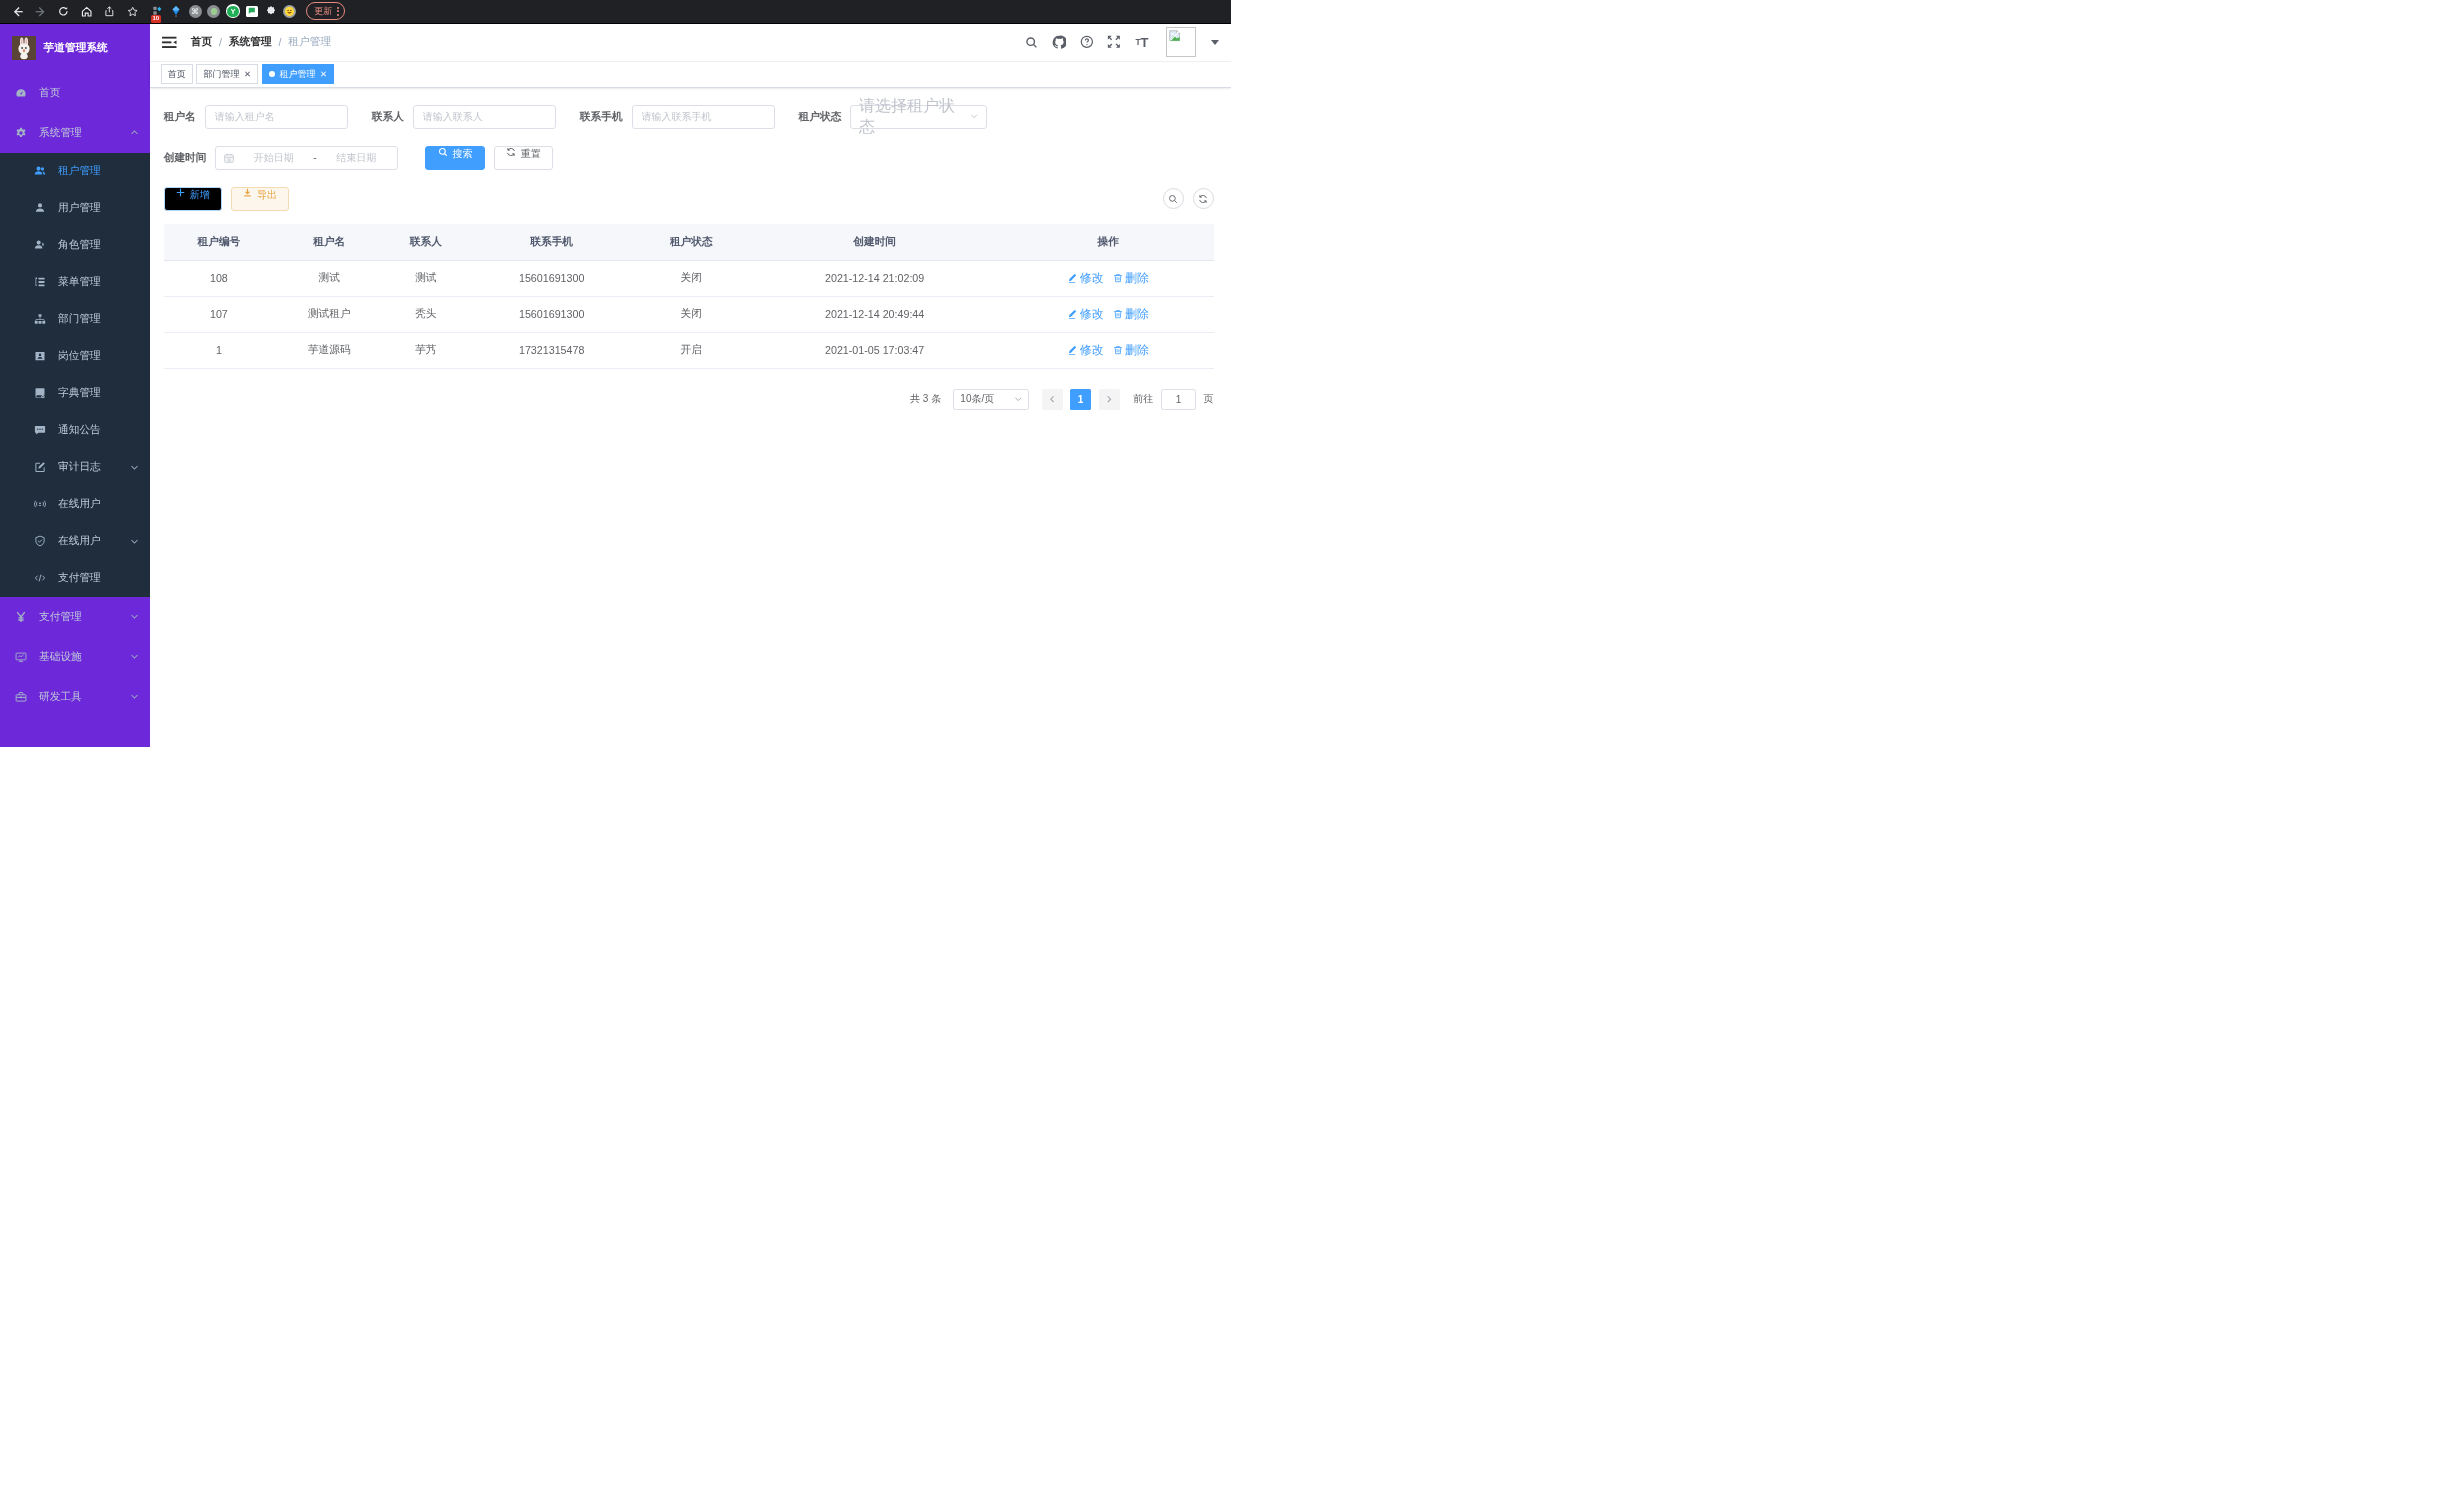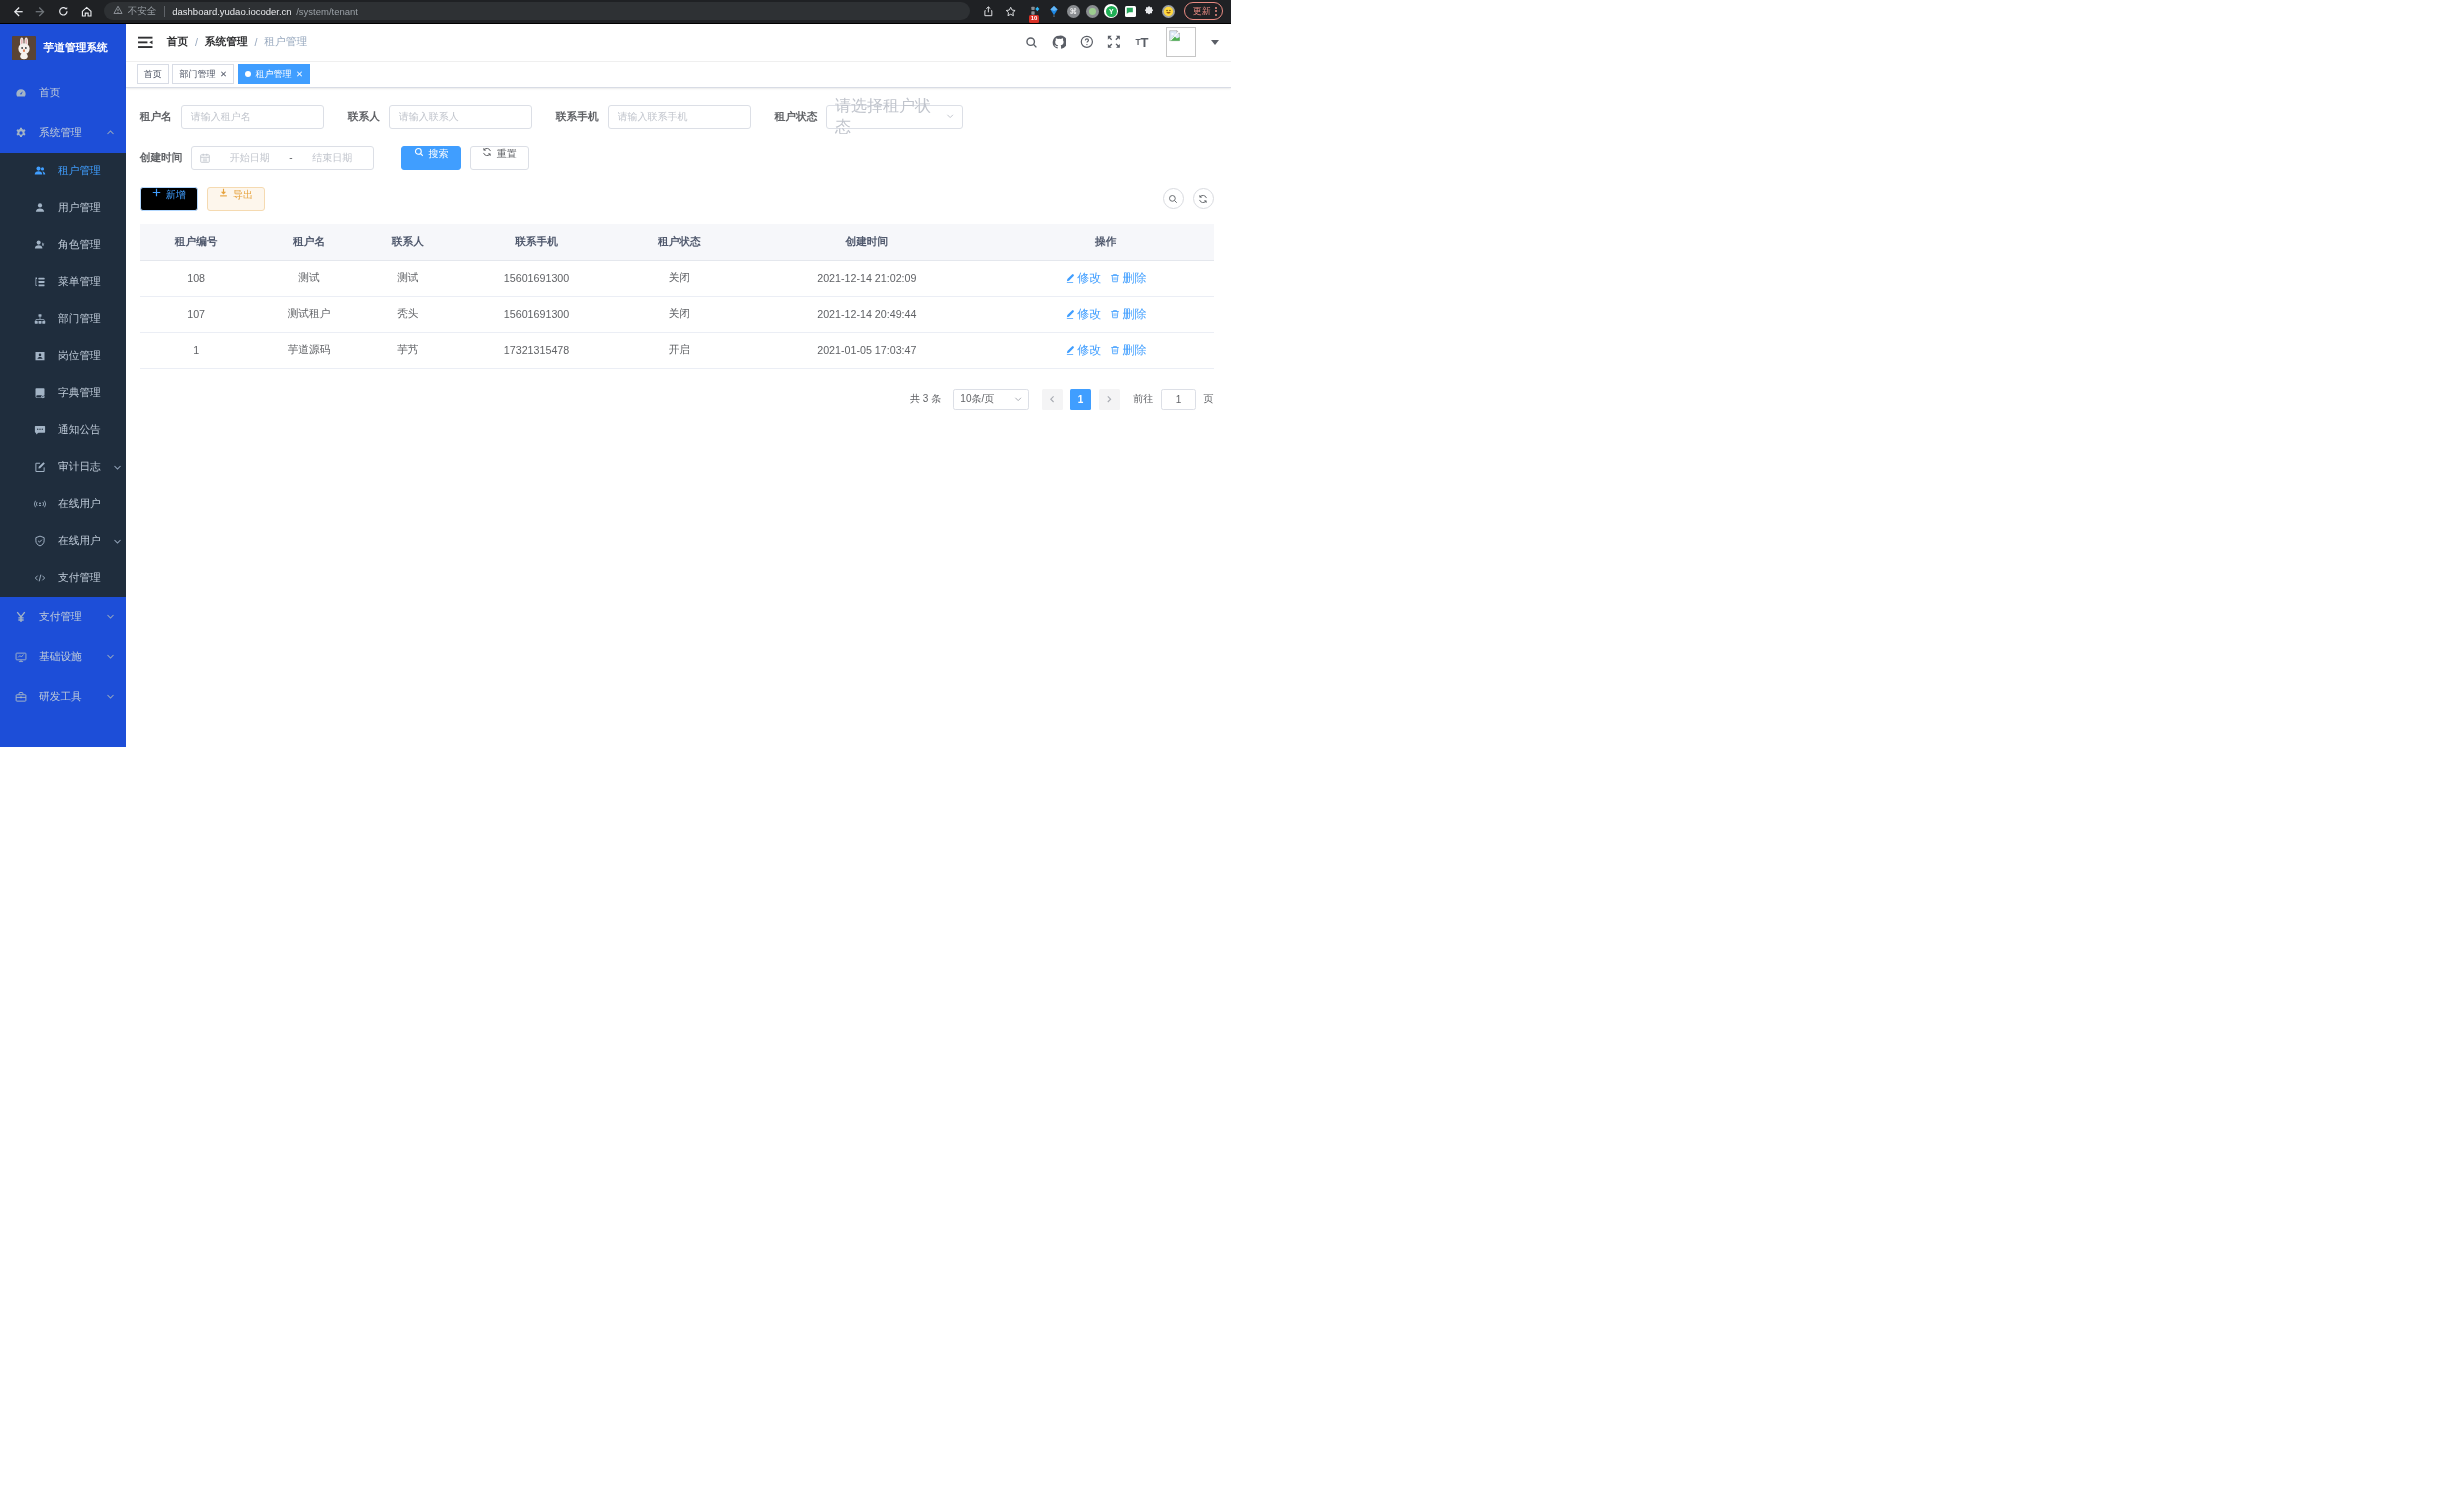--- a/index.html
+++ b/index.html
@@ -28,21 +28,21 @@
   .ycircle .inner { width:11.4px;height:11.4px;border-radius:50%;background:#1faf55;color:#fff;font-size:6.9px;font-weight:bold;
     display:flex;align-items:center;justify-content:center;}
   .chat-ext { width:11.4px;height:11.4px;background:#fff;border-radius:1.5px;display:flex;align-items:center;justify-content:center;}
   .update-pill { display:flex; align-items:center; gap:4.6px; border:1.1px solid #e98b82; color:#e98b82;
     border-radius:9px; padding:1.5px 5.3px 1.5px 7.6px; font-size:9px; margin-left:6px; white-space:nowrap;}
   .kebab { display:inline-flex; flex-direction:column; gap:1.5px; }
   .kebab i { width:1.9px; height:1.9px; border-radius:50%; background:#e98b82; }
 
   
   .app { display:flex; height:723px; }
-  .sidebar { width:126px; background:#1d4ed8; height:100%; flex:0 0 auto; overflow:hidden; }
+  .sidebar { width:150px; background:#6d28d9; height:100%; flex:0 0 auto; overflow:hidden; }
   .logo-row { height:49px; display:flex; align-items:center; gap:7.6px; padding:0 0 0 12px; }
   .logo-img { width:24px; height:24px; border-radius:1.5px; overflow:hidden; background:#4c3a30; flex:0 0 auto;}
   .logo-title { color:#fff; font-size:10.7px; font-weight:bold; white-space:nowrap; }
   .menu-item { height:40px; display:flex; align-items:center; padding:0 10.7px 0 15px;
     color:#bfcbd9; font-size:10.7px; cursor:pointer; gap:12px; }
   .menu-item .mi-icon { width:12px; height:12px; color:#a3b4c6; display:flex; align-items:center; justify-content:center; font-size:10px; flex:0 0 auto;}
   .menu-item .mi-label { flex:1 1 auto; white-space:nowrap; }
   .menu-item .mi-caret { color:#97a8be; display:flex; }
   .submenu { background:#1f2d3d; }
   .submenu .menu-item { height:37px; padding-left:34px; }
@@ -139,33 +139,20 @@
   <div class="bw-btn">
     <svg width="10.7" height="10.7" viewBox="0 0 16 16" fill="none" stroke="currentColor" stroke-width="1.8">
         <path d="M13.5 8a5.5 5.5 0 1 1-1.6-3.9"></path>
         <path d="M13.8 1.5v3.2h-3.2" fill="currentColor" stroke="none"></path>
       </svg>
   </div>
   <div class="bw-btn">
     <svg width="11.4" height="11.4" viewBox="0 0 16 16" fill="none" stroke="currentColor" stroke-width="1.6">
         <path d="M2 7.5 8 2l6 5.5V14h-4v-4H6v4H2z"></path>
       </svg>
-  </div>
-  <div class="omnibox">
-    <span>
-      <svg width="10" height="10" viewBox="0 0 16 16" fill="none" stroke="#9aa0a6" stroke-width="1.4">
-          <path d="M8 2 1.5 13.5h13z"></path>
-          <path d="M8 6.5v3.2" stroke-width="1.6"></path>
-          <circle cx="8" cy="11.7" r=".9" fill="#9aa0a6" stroke="none"></circle>
-        </svg>
-    </span>
-    <span>不安全</span>
-    <span class="omni-sep"></span>
-    <span class="omni-url">dashboard.yudao.iocoder.cn</span>
-      <span class="omni-path">/system/tenant</span>
   </div>
   <div class="bw-btn">
     <svg width="10.7" height="10.7" viewBox="0 0 16 16" fill="none" stroke="currentColor" stroke-width="1.4">
         <path d="M8 1.5v8"></path>
         <path d="M5 4l3-2.7L11 4"></path>
         <path d="M4 7H2.8v7.5h10.4V7H12"></path>
       </svg>
   </div>
   <div class="bw-btn">
     <svg width="11.4" height="11.4" viewBox="0 0 16 16" fill="none" stroke="currentColor" stroke-width="1.3">

